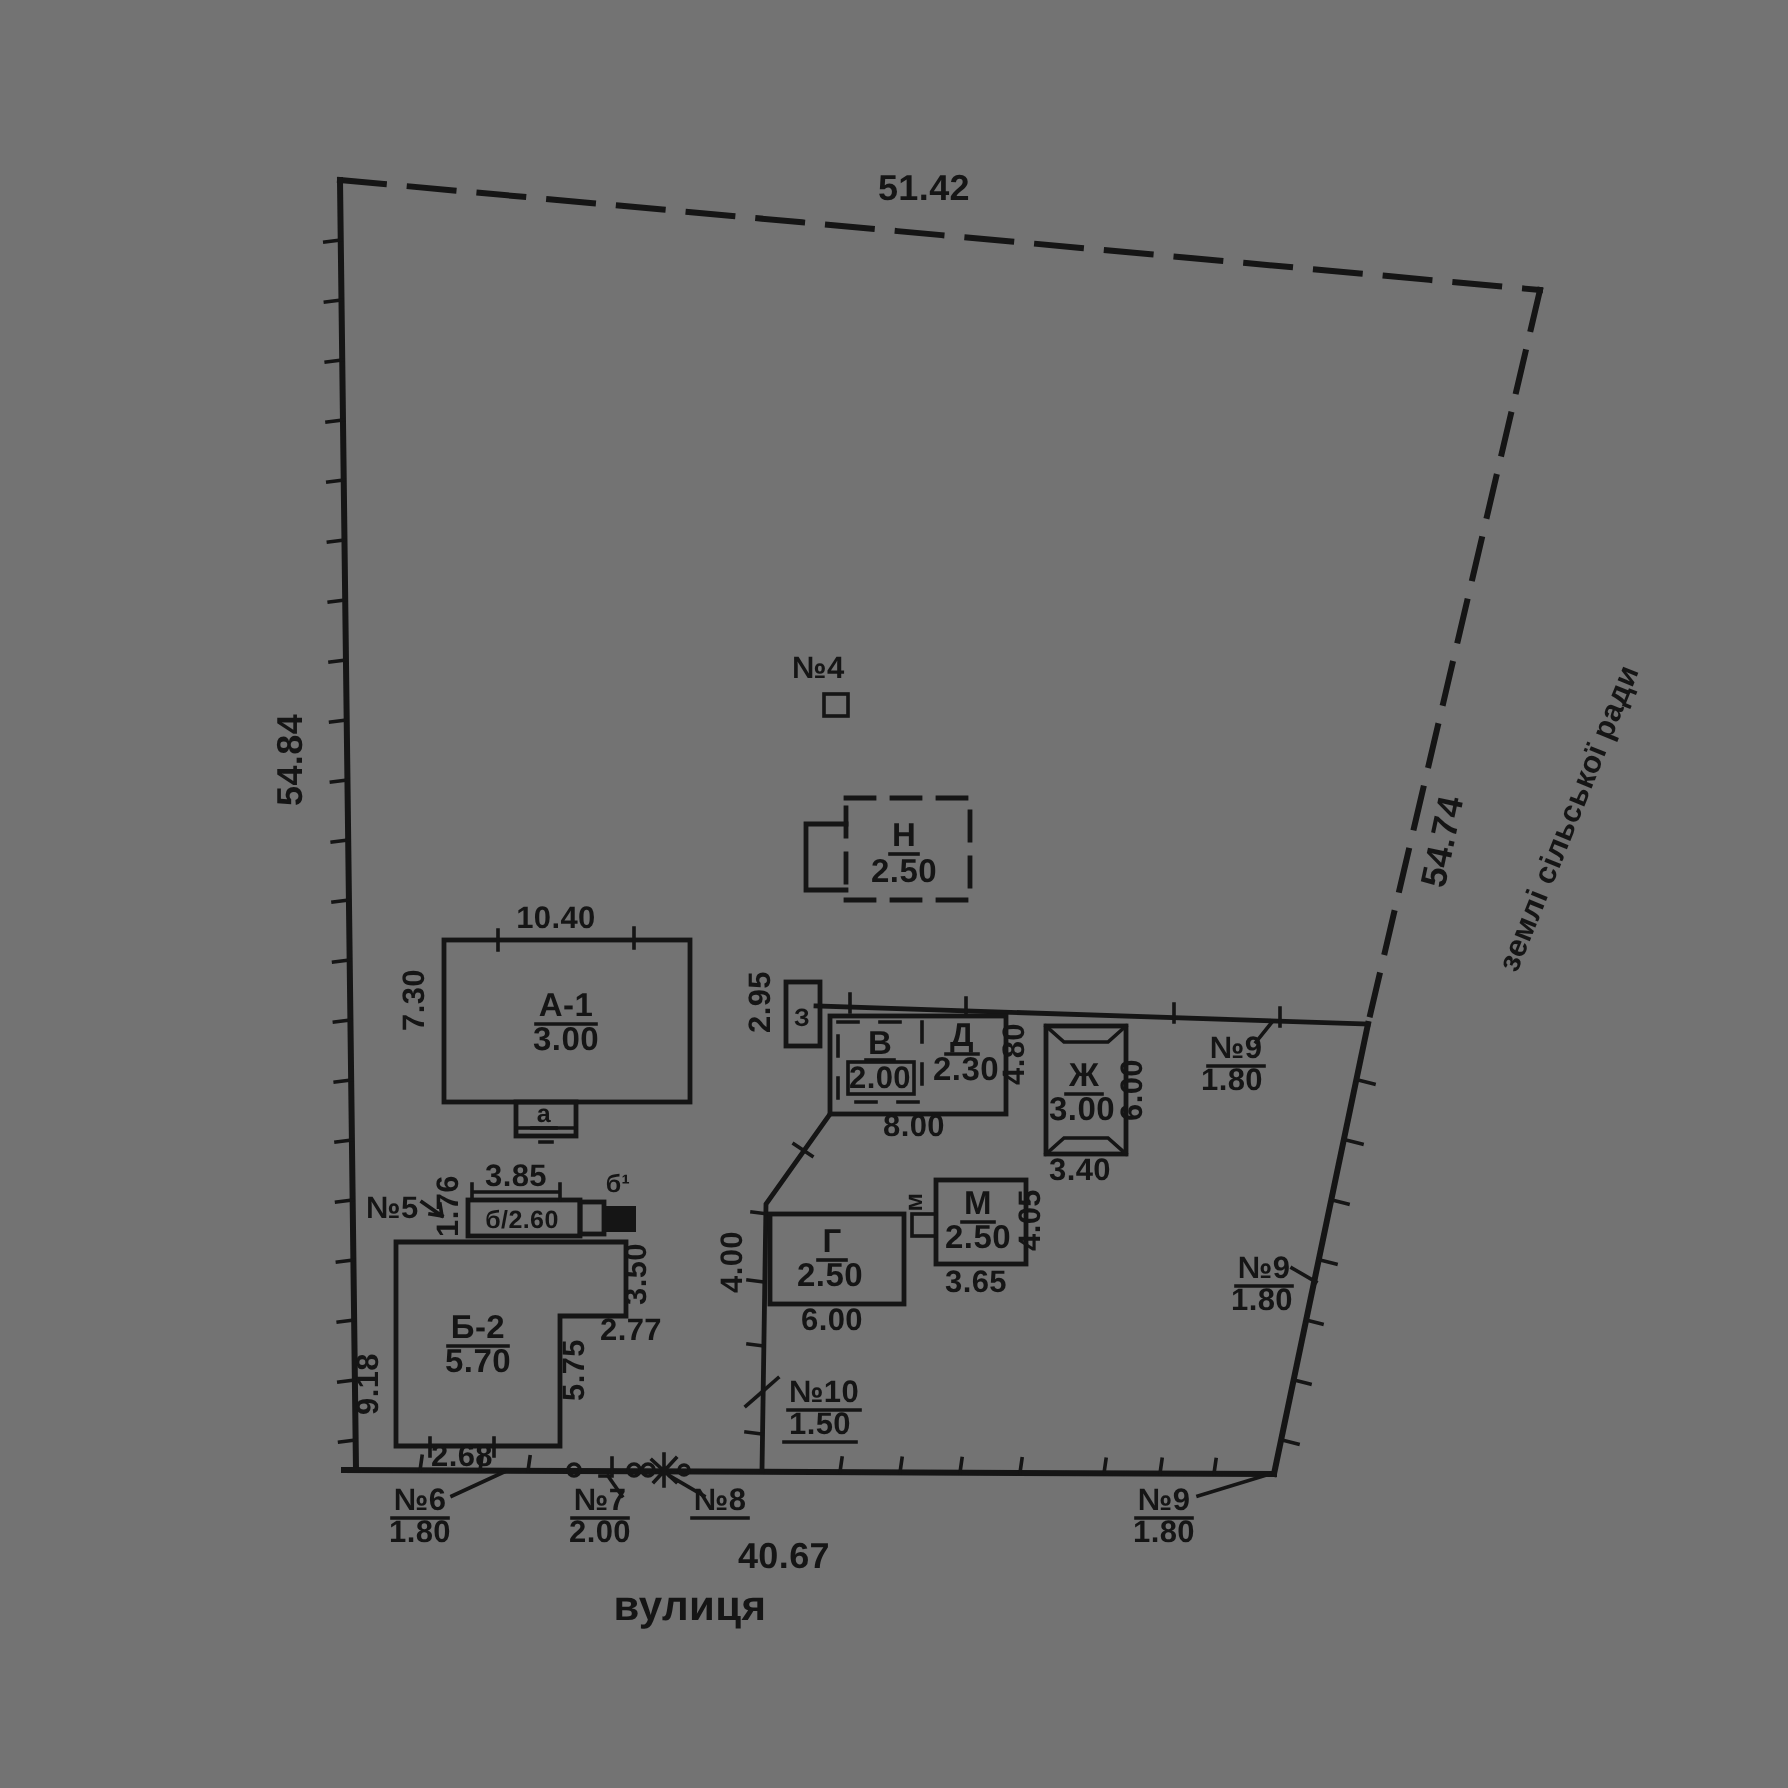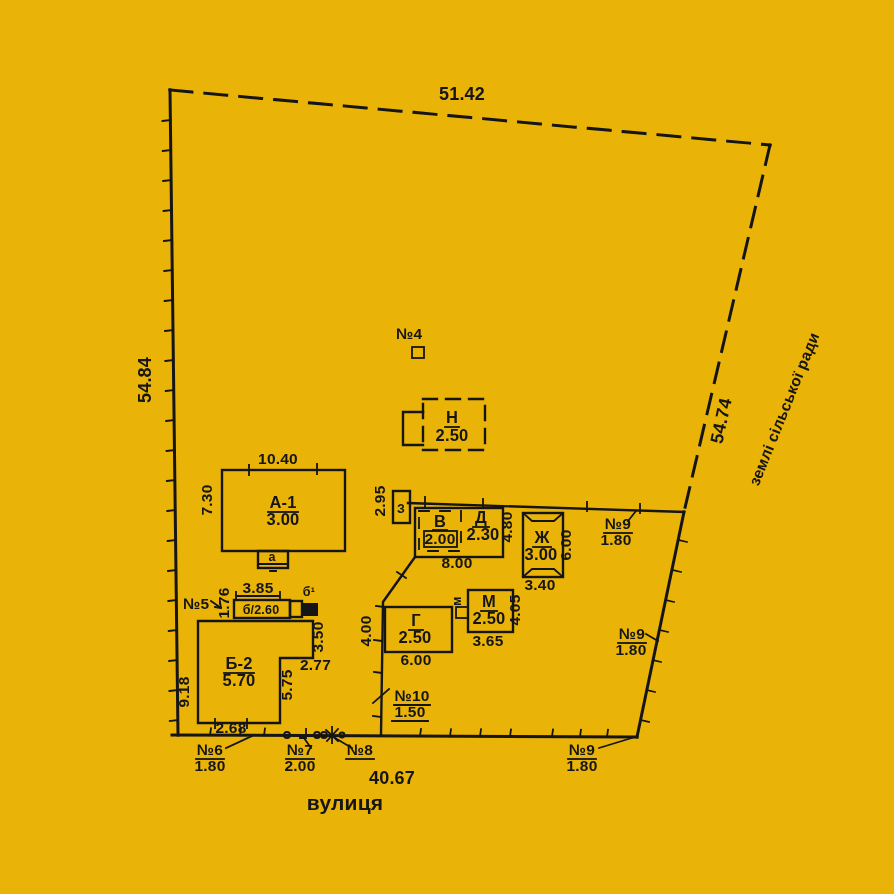--- a/index.html
+++ b/index.html
@@ -1,17 +1,17 @@
 <!DOCTYPE html>
 <html><head>
 <meta charset="utf-8">
 <style>
   html,body{margin:0;padding:0;background:#f4f4f2;}
   .canvas{
-    width:894px;height:894px;background:#eab308;position:relative;margin:0 auto;
+    width:894px;height:894px;background:#737373;position:relative;margin:0 auto;
     font-family:"Liberation Sans",sans-serif;
   }
   svg{display:block;}
   svg text{
     fill:#151515;font-weight:bold;font-family:"Liberation Sans",sans-serif;
     letter-spacing:.2px;
   }
   .ln{stroke:#151515;fill:none;stroke-width:2.4;stroke-linecap:square;}
   .thick{stroke-width:3;}
   .thin{stroke-width:1.8;}

